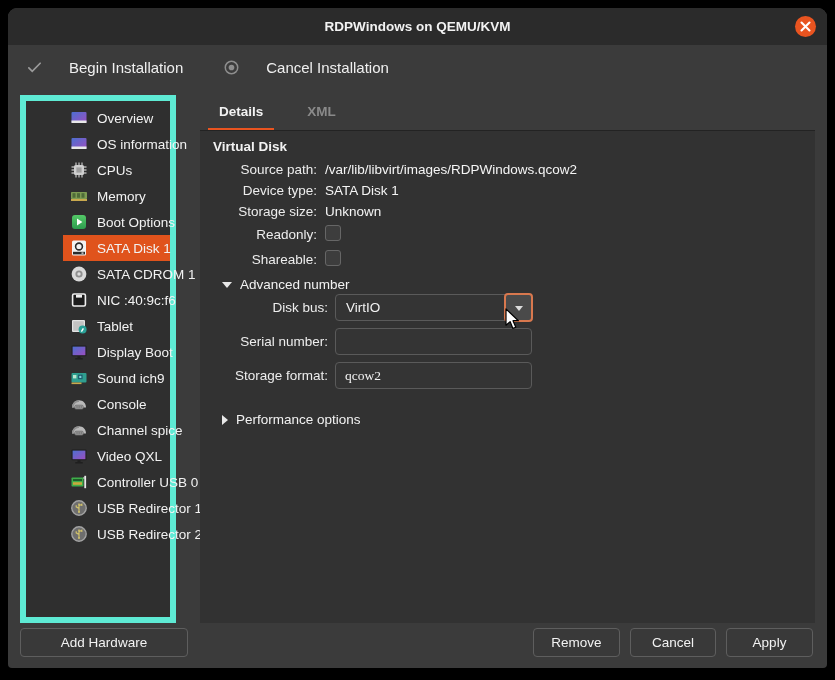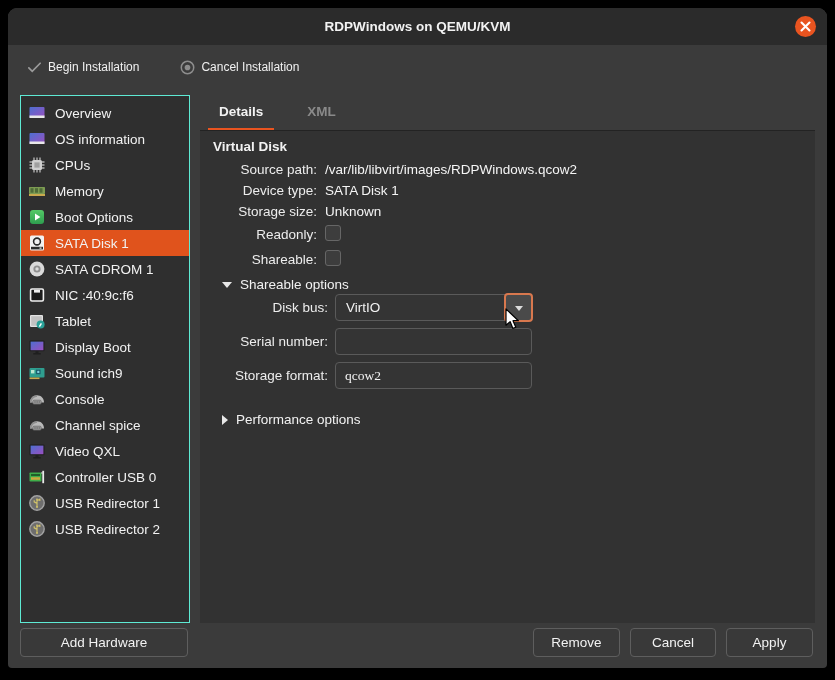--- a/index.html
+++ b/index.html
@@ -13,24 +13,24 @@
   }
   
   .titlebar{height:37px;background:#2b2b2b;position:relative;
     display:flex;align-items:center;justify-content:center;}
   .title{font-weight:bold;font-size:13.5px;color:#f2f2f2;}
   .close-btn{position:absolute;right:11px;top:8px;width:21px;height:21px;border-radius:50%;
     background:#e95420;color:#fff;display:flex;align-items:center;justify-content:center;
     font-size:12px;font-weight:bold;cursor:default;line-height:1;}
   
   .toolbar{display:flex;align-items:center;gap:40px;padding-left:18px;height:44px;}
-  .tool-item{display:flex;align-items:center;gap:5px;color:#f0f0f0;font-size:12px;}
-  
-  .sidebar{position:absolute;left:12px;top:87px;width:170px;height:528px;
-    background:#2f2f2f;border:1px solid #5eead4;box-sizing:border-box;padding-top:4px;}
+  .tool-item{display:flex;align-items:center;gap:26px;color:#f0f0f0;font-size:15px;}
+  
+  .sidebar{position:absolute;left:12px;top:87px;width:156px;height:528px;
+    background:#2f2f2f;border:6px solid #5eead4;box-sizing:border-box;padding-top:4px;padding-left:37px;}
   .side-item{height:26px;display:flex;align-items:center;gap:9px;padding-left:7px;
     font-size:13.5px;color:#f2f2f2;white-space:nowrap;}
   .side-item.selected{background:#e0531c;}
   .side-icon{width:18px;height:18px;flex:0 0 18px;display:flex;align-items:center;justify-content:center;}
   
   .tabs{position:absolute;left:200px;top:96px;display:flex;gap:22px;}
   .tab{padding:0 11px 9px 11px;font-weight:bold;font-size:13.5px;}
   .tab.active{color:#f2f2f2;border-bottom:3px solid #e95420;}
   .tab.inactive{color:#8a8a8a;border-bottom:3px solid transparent;}
   
@@ -337,21 +337,21 @@
       <div class="info-label">Storage size:</div>
       <div class="info-value">Unknown</div>
       <div class="info-label">Readonly:</div>
       <div><span class="checkbox" style="display:inline-block"></span></div>
       <div class="info-label">Shareable:</div>
       <div><span class="checkbox" style="display:inline-block"></span></div>
     </div>
 
     <div class="expander" style="left:22px;top:146px;">
       <span class="tri-down"></span>
-      <span>Shareable options</span>
+      <span>Advanced number</span>
     </div>
 
     <div class="form-grid">
       <div class="form-label">Disk bus:</div>
       <div class="combo">
         <div class="combo-field">
           <span>VirtIO</span>
         </div>
         <div class="combo-btn">
           <span class="combo-arrow"></span>

